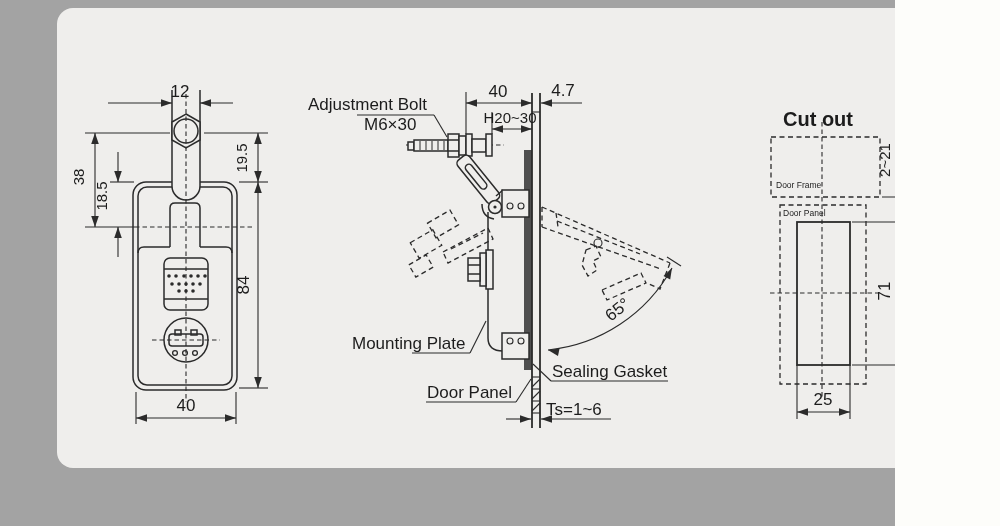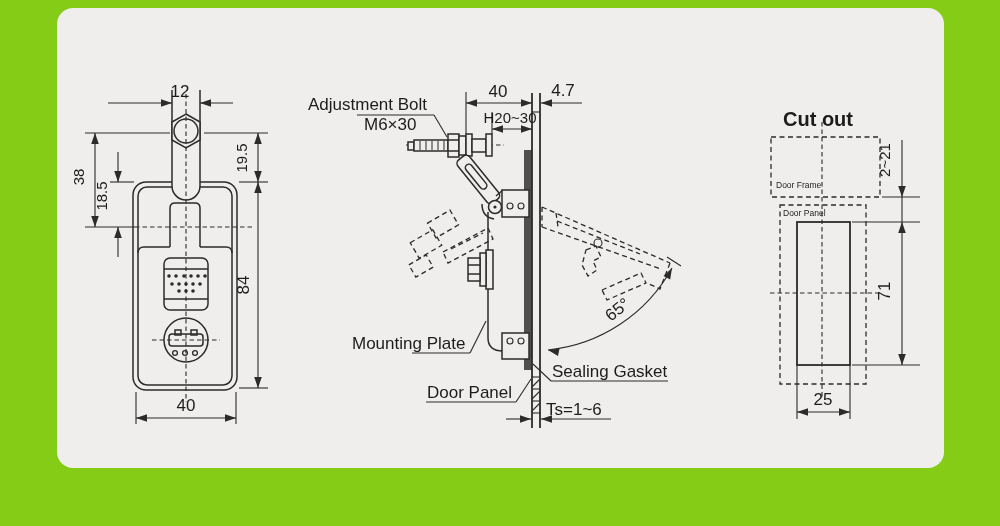--- a/index.html
+++ b/index.html
@@ -1,16 +1,16 @@
 <!DOCTYPE html>
 <html><head>
 <meta charset="utf-8">
 <style>
   html,body{margin:0;padding:0;background:#fdfdfa;}
-  .stage{position:relative;width:1000px;height:526px;background:#84cc16;overflow:hidden;}
+  .stage{position:relative;width:895px;height:526px;background:#a3a3a3;overflow:hidden;}
   svg{display:block;}
   text{font-family:"Liberation Sans","DejaVu Sans",sans-serif;fill:#1c1c1c;font-size:17px;}
   .t-small{font-size:8.5px;}
   .t-mid{font-size:15px;}
   .t-title{font-size:20px;font-weight:600;}
   .ol{stroke:#2b2b2b;stroke-width:1.5;fill:none;}
   .olf{stroke:#2b2b2b;stroke-width:1.5;fill:#efeeec;}
   .thin{stroke:#2b2b2b;stroke-width:1.1;fill:none;}
   .dim{stroke:#2b2b2b;stroke-width:1.1;fill:none;}
   .cl{stroke:#2b2b2b;stroke-width:1.1;fill:none;stroke-dasharray:4.5 3;}

